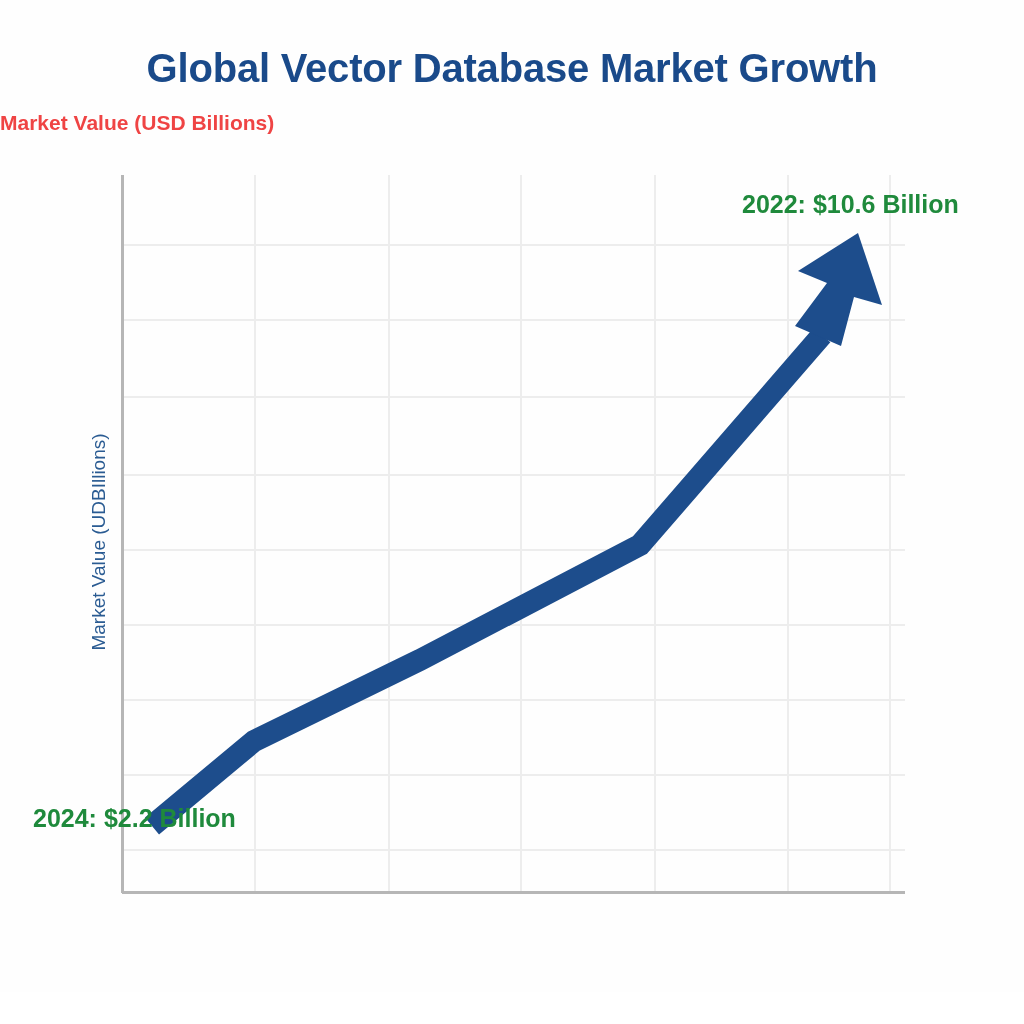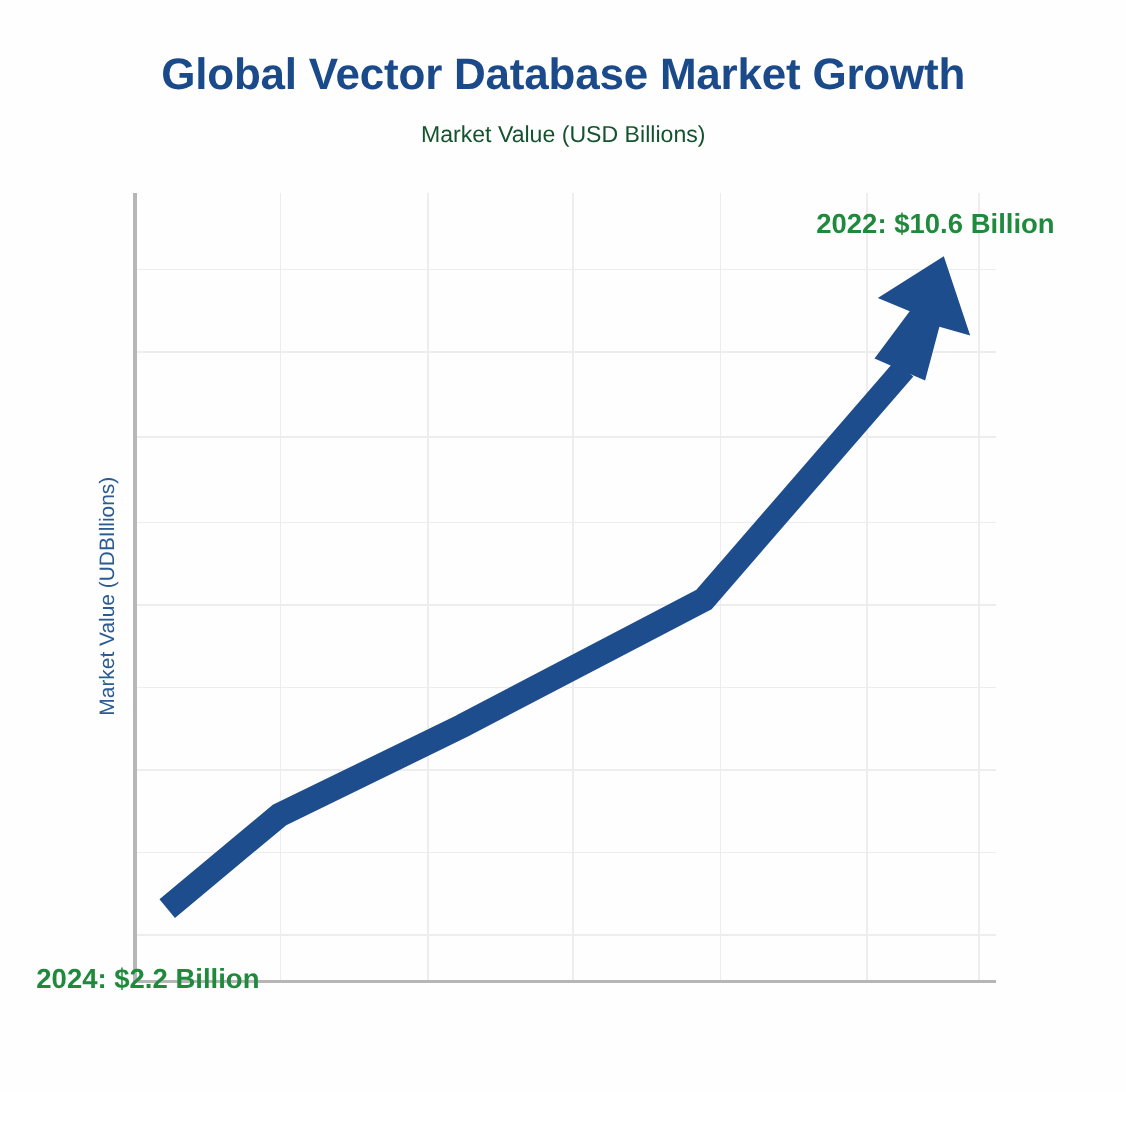--- a/index.html
+++ b/index.html
@@ -33,24 +33,24 @@
     font-weight: 700;
     letter-spacing: -0.2px;
     color: #1a4a8a;
     white-space: nowrap;
   }
   #chart-subtitle {
     position: absolute;
     left: 0;
     top: 111px;
     width: 1024px;
-    text-align: center;
+    text-align: left;
     font-size: 21px;
-    font-weight: 400;
-    color: #14532d;
+    font-weight: 700;
+    color: #ef4444;
     white-space: nowrap;
   }
   
   #y-axis-title {
     position: absolute;
     left: 0px;
     top: 0px;
     width: 300px;
     transform: translate(-62px, 542px) rotate(-90deg);
     transform-origin: 150px 0px;
@@ -91,21 +91,21 @@
     white-space: nowrap;
     color: #1f8a3c;
   }
   #annotation-end {
     left: 742px;
     top: 190px;
     font-size: 25px;
   }
   #annotation-start {
     left: 33px;
-    top: 876px;
+    top: 804px;
     font-size: 25px;
   }
   #annotation-cagr {
     left: 336px;
     top: 471px;
     font-size: 43px;
     letter-spacing: -0.5px;
   }
 </style>
 </head>

